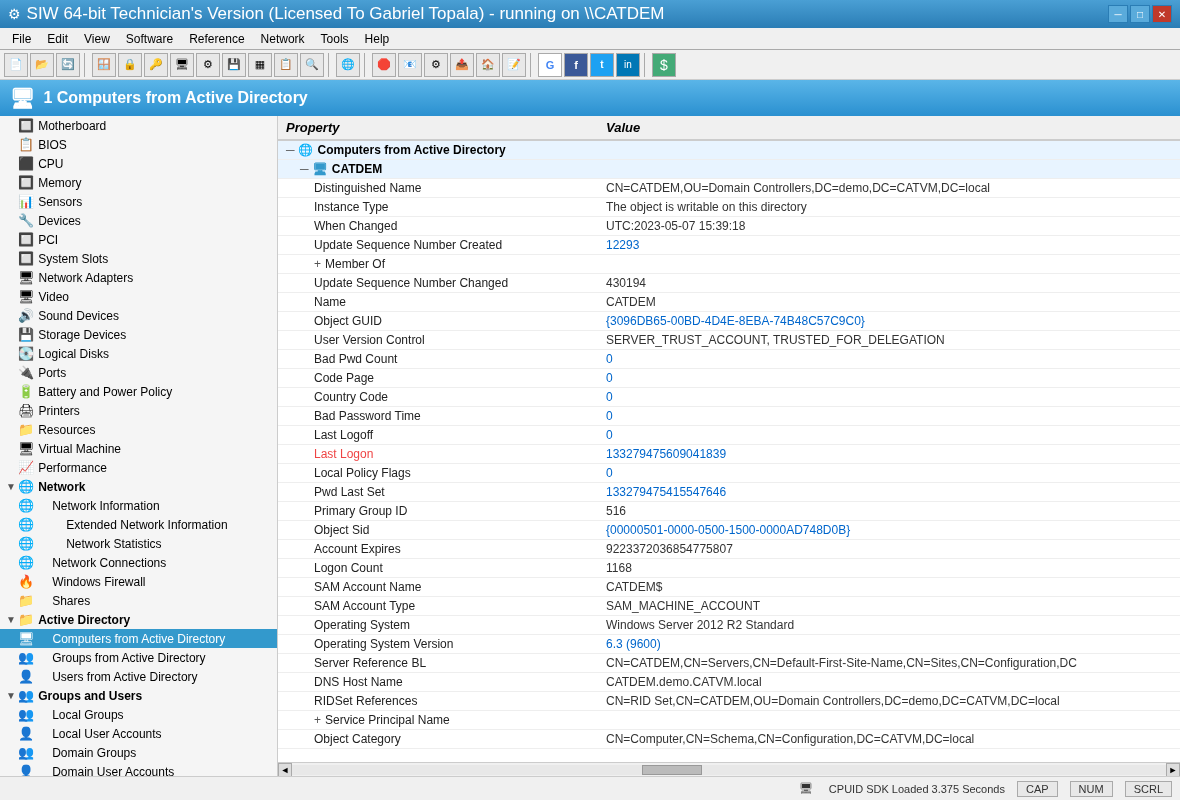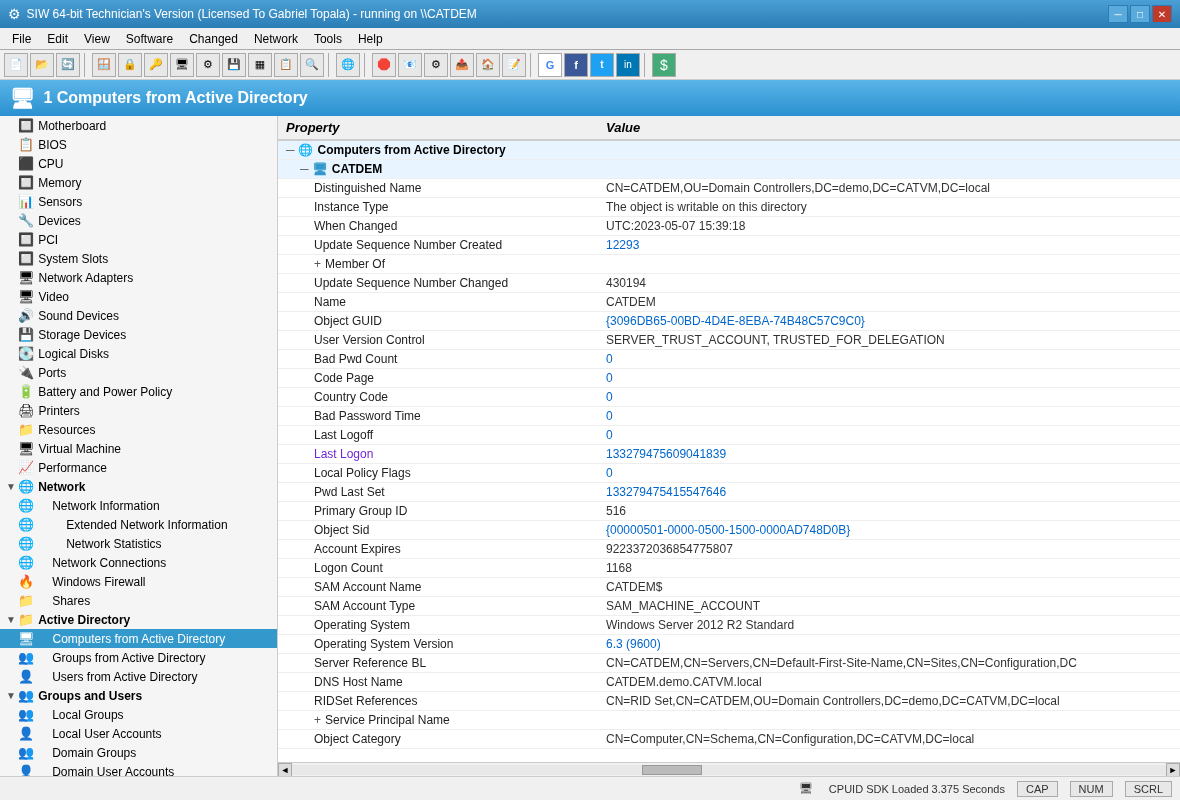--- a/index.html
+++ b/index.html
@@ -10,21 +10,21 @@
       background: linear-gradient(to bottom, #4a9fd4, #2a7db5);
       color: white;
       height: 28px;
       display: flex;
       align-items: center;
       justify-content: space-between;
       padding: 0 8px;
       user-select: none;
     }
     #titlebar .title-left { display: flex; align-items: center; gap: 6px; }
-    #titlebar .title-text { font-size: 12px; font-weight: normal; }
+    #titlebar .title-text { font-size: 17px; font-weight: normal; }
     #titlebar .win-buttons { display: flex; gap: 2px; }
     #titlebar .win-btn {
       width: 20px; height: 18px;
       background: #5aabdb;
       border: 1px solid #2a7db5;
       color: white;
       font-size: 10px;
       display: flex; align-items: center; justify-content: center;
       cursor: pointer;
     }
@@ -201,21 +201,21 @@
     <div class="win-btn">□</div>
     <div class="win-btn close">✕</div>
   </div>
 </div>
 
 <div id="menubar">
   <span class="menu-item">File</span>
   <span class="menu-item">Edit</span>
   <span class="menu-item">View</span>
   <span class="menu-item">Software</span>
-  <span class="menu-item">Changed</span>
+  <span class="menu-item">Reference</span>
   <span class="menu-item">Network</span>
   <span class="menu-item">Tools</span>
   <span class="menu-item">Help</span>
 </div>
 
 <div id="toolbar">
   <div class="toolbar-btn" title="New">📄</div>
   <div class="toolbar-btn" title="Open">📂</div>
   <div class="toolbar-btn" title="Refresh">🔄</div>
   <div class="toolbar-sep"></div>
@@ -503,21 +503,21 @@
             </tr>
             <tr>
               <td style="padding-left: 36px; color: rgb(34, 34, 34);">Bad Password Time</td>
               <td class="val-blue">0</td>
             </tr>
             <tr>
               <td style="padding-left: 36px; color: rgb(34, 34, 34);">Last Logoff</td>
               <td class="val-blue">0</td>
             </tr>
             <tr>
-              <td style="padding-left: 36px; color: #6d28d9;">Last Logon</td>
+              <td style="padding-left: 36px; color: #ef4444;">Last Logon</td>
               <td class="val-blue">133279475609041839</td>
             </tr>
             <tr>
               <td style="padding-left: 36px; color: rgb(34, 34, 34);">Local Policy Flags</td>
               <td class="val-blue">0</td>
             </tr>
             <tr>
               <td style="padding-left: 36px; color: rgb(34, 34, 34);">Pwd Last Set</td>
               <td class="val-blue">133279475415547646</td>
             </tr>

